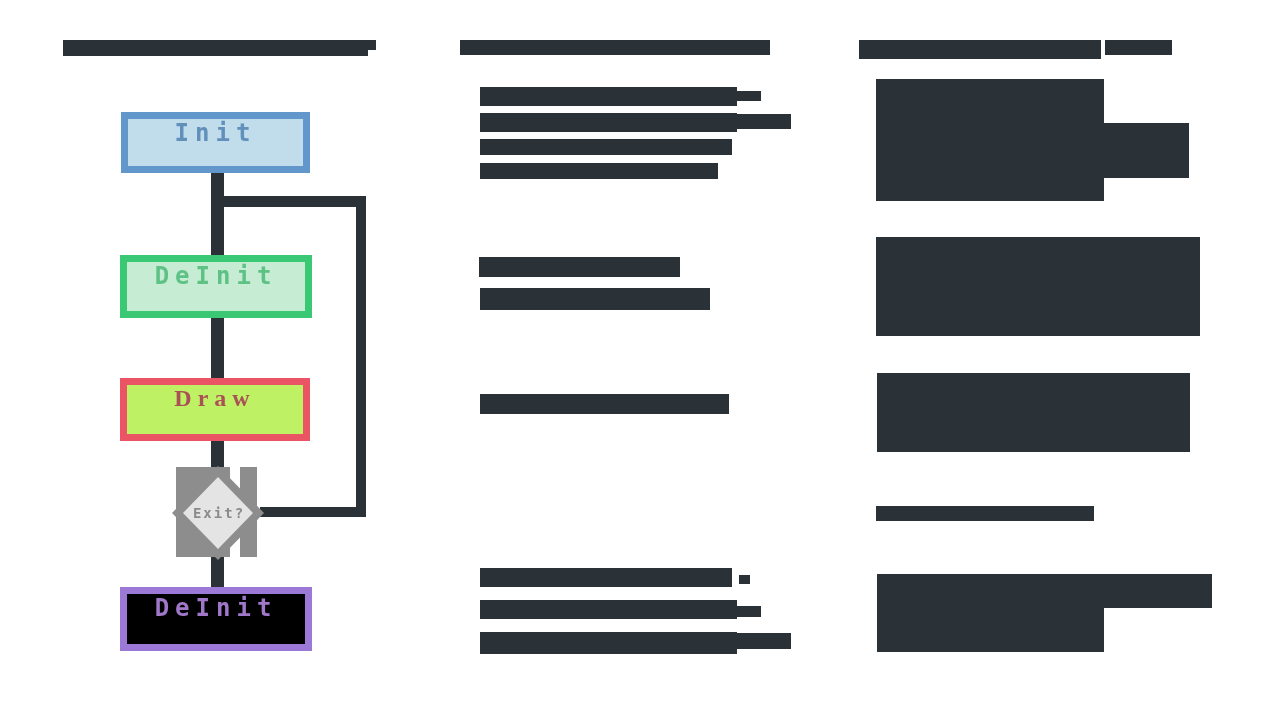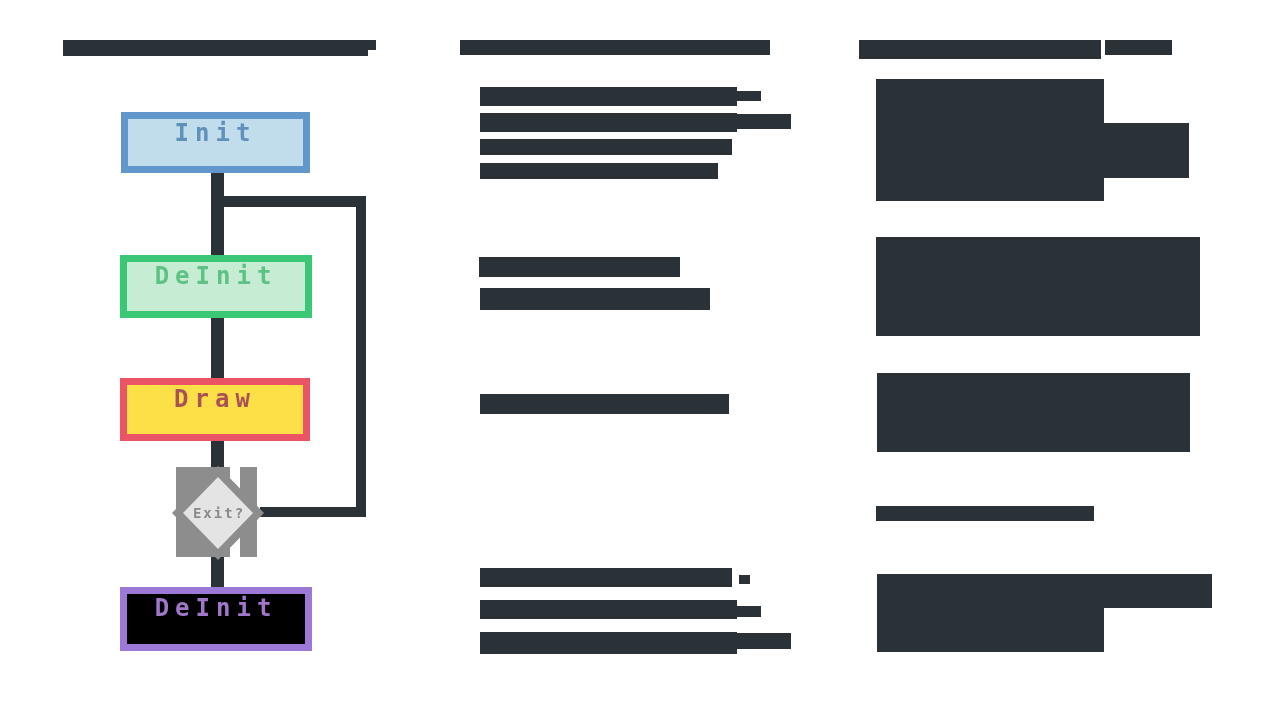--- a/index.html
+++ b/index.html
@@ -72,21 +72,21 @@
       <text class="diamond-label" x="219" y="518" text-anchor="middle">Exit?</text>
     </g>
   </svg>
 
   <div class="node" id="node-init" style="background: rgb(193, 221, 236); border-color: rgb(98, 151, 203); color: rgb(97, 144, 187);">
     <span>Init</span>
   </div>
   <div class="node" id="node-update" style="background: rgb(198, 236, 212); border-color: rgb(59, 200, 116); color: rgb(95, 194, 133);">
     <span>DeInit</span>
   </div>
-  <div class="node" id="node-draw" style="background: #fde047; border-color: rgb(235, 84, 100); color: rgb(170, 81, 86);">
+  <div class="node" id="node-draw" style="background: #bef264; border-color: rgb(235, 84, 100); color: rgb(170, 81, 86); font-family: Liberation Serif, serif;">
     <span>Draw</span>
   </div>
   <div class="node" id="node-deinit" style="background: #000000; border-color: rgb(156, 121, 215); color: rgb(160, 119, 201);">
     <span>DeInit</span>
   </div>
 
   <div id="redaction-layer">
       <div class="redact" style="left: 63px; top: 40px; width: 305px; height: 16px; background: rgb(42, 49, 55);"></div>
       <div class="redact" style="left: 368px; top: 40px; width: 8px; height: 10px; background: rgb(42, 49, 55);"></div>
       <div class="redact" style="left: 460px; top: 40px; width: 310px; height: 15px; background: rgb(42, 49, 55);"></div>

